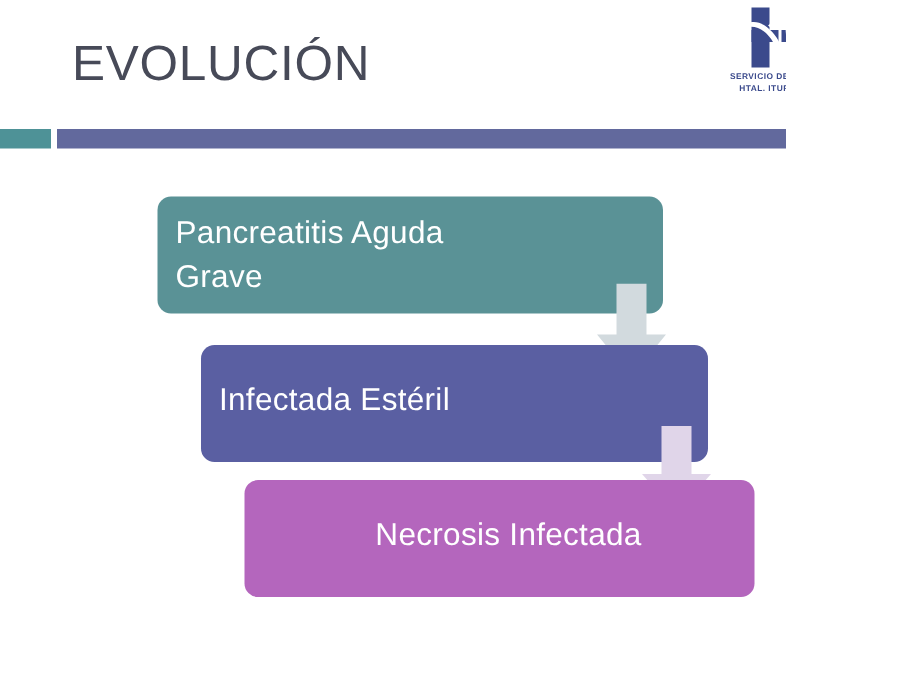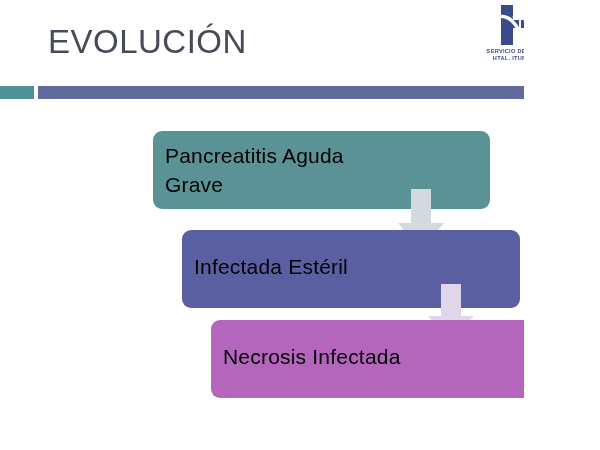--- a/index.html
+++ b/index.html
@@ -101,26 +101,25 @@
     transform: scale(1.55);
     transform-origin: center top;
   }
 
   
   .flow-box {
     position: absolute;
     border-radius: 9px;
     box-sizing: border-box;
     padding: 10px 0 0 12px;
-    color: #000000;
+    color: #ffffff;
     font-size: 21px;
     font-weight: 400;
     line-height: 29px;
     letter-spacing: 0.2px;
-    margin-left: 48px;
   }
   .box-1 {
     left: 105px;
     top: 131px;
     width: 337px;
     height: 78px;
     background: #5a9296;
   }
   .box-2 {
     left: 134px;
@@ -130,20 +129,21 @@
     background: #5a5fa2;
     padding-top: 22px;
   }
   .box-3 {
     left: 163px;
     top: 320px;
     width: 340px;
     height: 78px;
     background: #b466bd;
     padding-top: 22px;
+    text-align: center;
   }
   .box-text {
     display: block;
     white-space: pre-line;
   }
 
   
   .arrow {
     position: absolute;
   }

